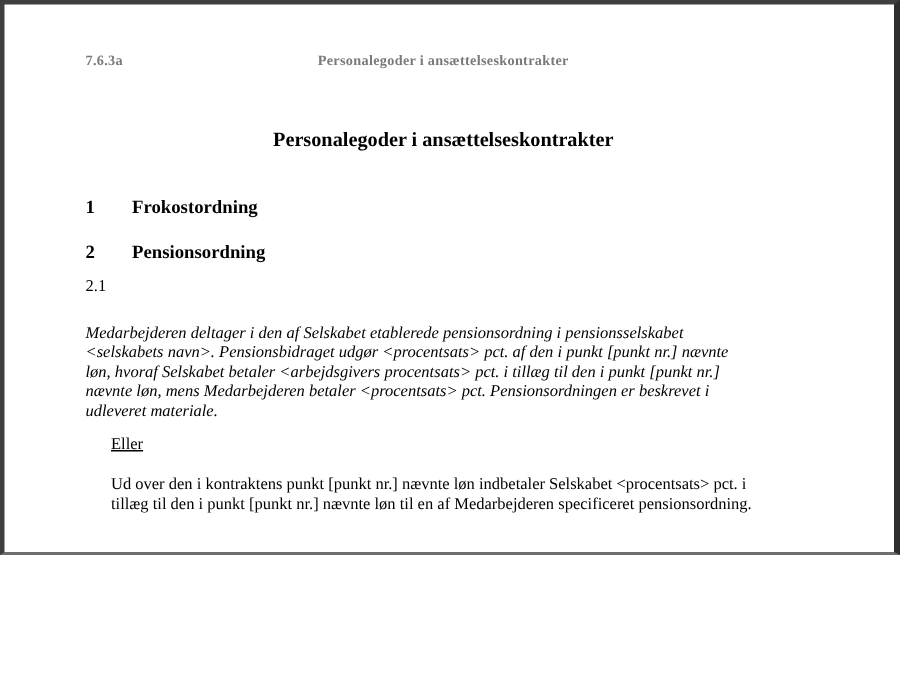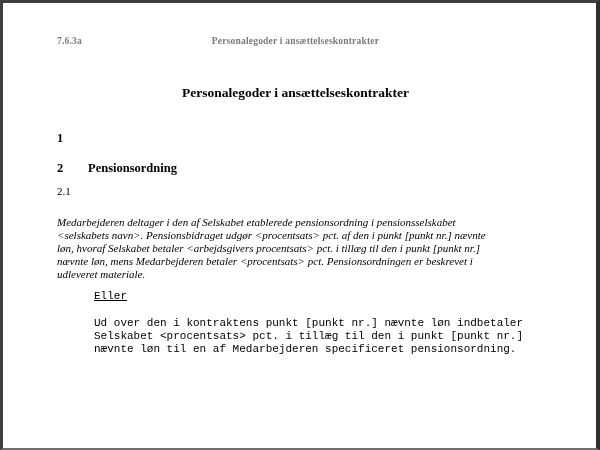--- a/index.html
+++ b/index.html
@@ -3,21 +3,21 @@
 <meta charset="utf-8">
 <style>
   html, body {
     margin: 0;
     padding: 0;
     background: #ffffff;
   }
   .page {
     position: relative;
     width: 600px;
-    height: 450px;
+    height: 370px;
     box-sizing: border-box;
     background: #ffffff;
     border-top: 3px solid #3f3f3f;
     border-left: 3px solid #3f3f3f;
     border-right: 4px solid #2e2e2e;
     border-bottom: 2px solid #6e6e6e;
     overflow: hidden;
     font-family: "Liberation Serif", "DejaVu Serif", serif;
     color: #000000;
   }
@@ -80,23 +80,22 @@
     flex: 0 0 31px;
     font-size: 11px;
     line-height: 13px;
   }
   .numbered-para .body {
     flex: 1 1 auto;
     max-width: 447px;
     font-style: italic;
   }
   .indent {
-    margin-left: 37px;
+    margin-left: 17px;
     max-width: 447px;
-    font-family: Liberation Mono, monospace;
   }
   .or-sep {
     margin-top: 9px;
     font-size: 11px;
     line-height: 13px;
   }
   .or-sep .underlined {
     text-decoration: underline;
   }
   .alt-para {
@@ -112,20 +111,21 @@
     <div class="header">
       <span class="doc-num">7.6.3a</span>
       <span class="running-title">Personalegoder i ansættelseskontrakter</span>
     </div>
 
     <h1 class="title">Personalegoder i ansættelseskontrakter</h1>
 
     <div class="section-1">
       <div class="sec-heading">
         <span class="num">1</span>
+        <span class="htext">Frokostordning</span>
       </div>
     </div>
 
     <div class="section-2">
       <div class="sec-heading">
         <span class="num">2</span>
         <span class="htext">Pensionsordning</span>
       </div>
 
       <div class="numbered-para">

